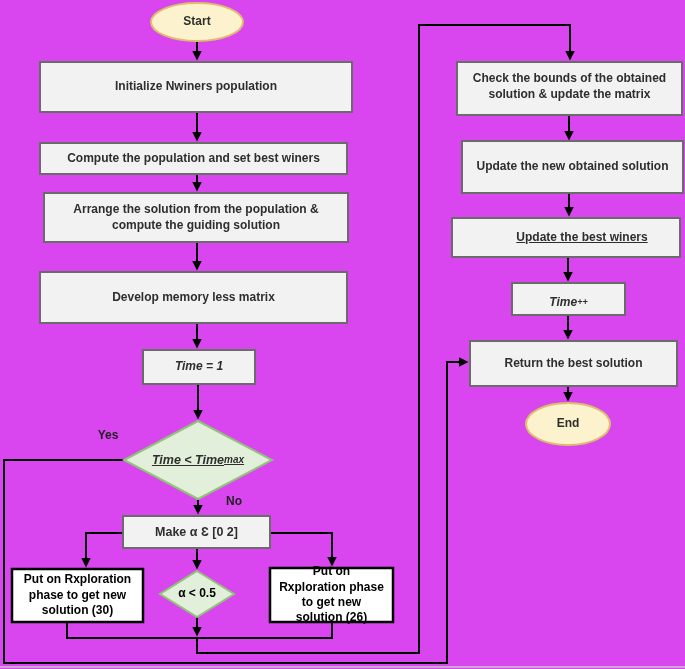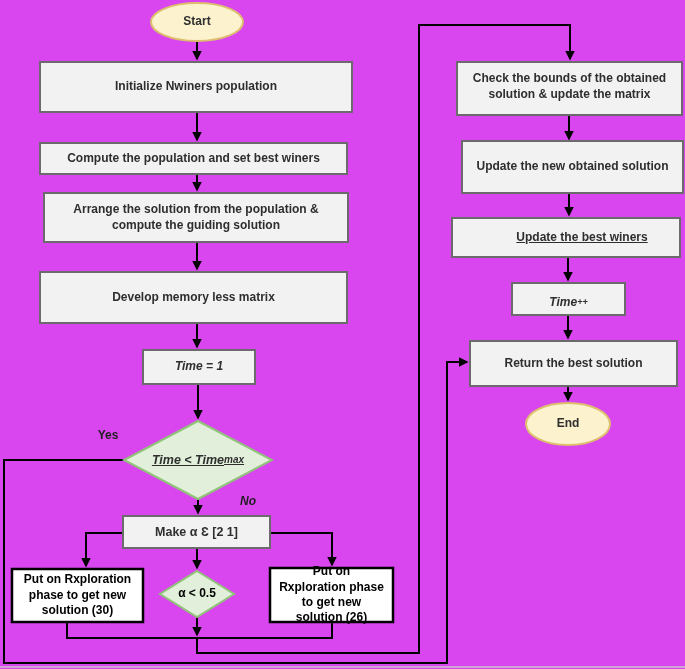--- a/index.html
+++ b/index.html
@@ -99,23 +99,23 @@
 
   <div class="lbl italic" style="left:143px;top:350px;width:112px;height:34px;">Time = 1</div>
 
   <div class="lbl italic small-cap" style="left:124px;top:421px;width:148px;height:78px;text-decoration:underline;">
     <span>Time &lt; Time</span>
       <sub>max</sub>
   </div>
 
   <div class="lbl branch" style="left:88px;top:428px;width:40px;height:16px;">Yes</div>
 
-  <div class="lbl branch" style="left:233px;top:494px;width:30px;height:16px;font-style:italic;">No</div>
+  <div class="lbl branch" style="left:219px;top:494px;width:30px;height:16px;">No</div>
 
-  <div class="lbl" style="left:123px;top:516px;width:147px;height:32px;font-size:12.5px;">Make α Ɛ [2 1]</div>
+  <div class="lbl" style="left:123px;top:516px;width:147px;height:32px;font-size:12.5px;">Make α Ɛ [0 2]</div>
 
   <div class="lbl black pad" style="left:12px;top:569px;width:131px;height:53px;">Put on Rxploration phase to get new solution (30)</div>
 
   <div class="lbl black" style="left:160px;top:571px;width:74px;height:46px;">α &lt; 0.5</div>
 
   <div class="lbl black pad" style="left:270px;top:568px;width:123px;height:54px;">Put on Rxploration phase to get new solution (26)</div>
 
   <div class="lbl pad" style="left:457px;top:62px;width:225px;height:49px;">Check the bounds of the obtained solution &amp; update the matrix</div>
 
   <div class="lbl" style="left:462px;top:141px;width:221px;height:52px;">Update the new obtained solution</div>

